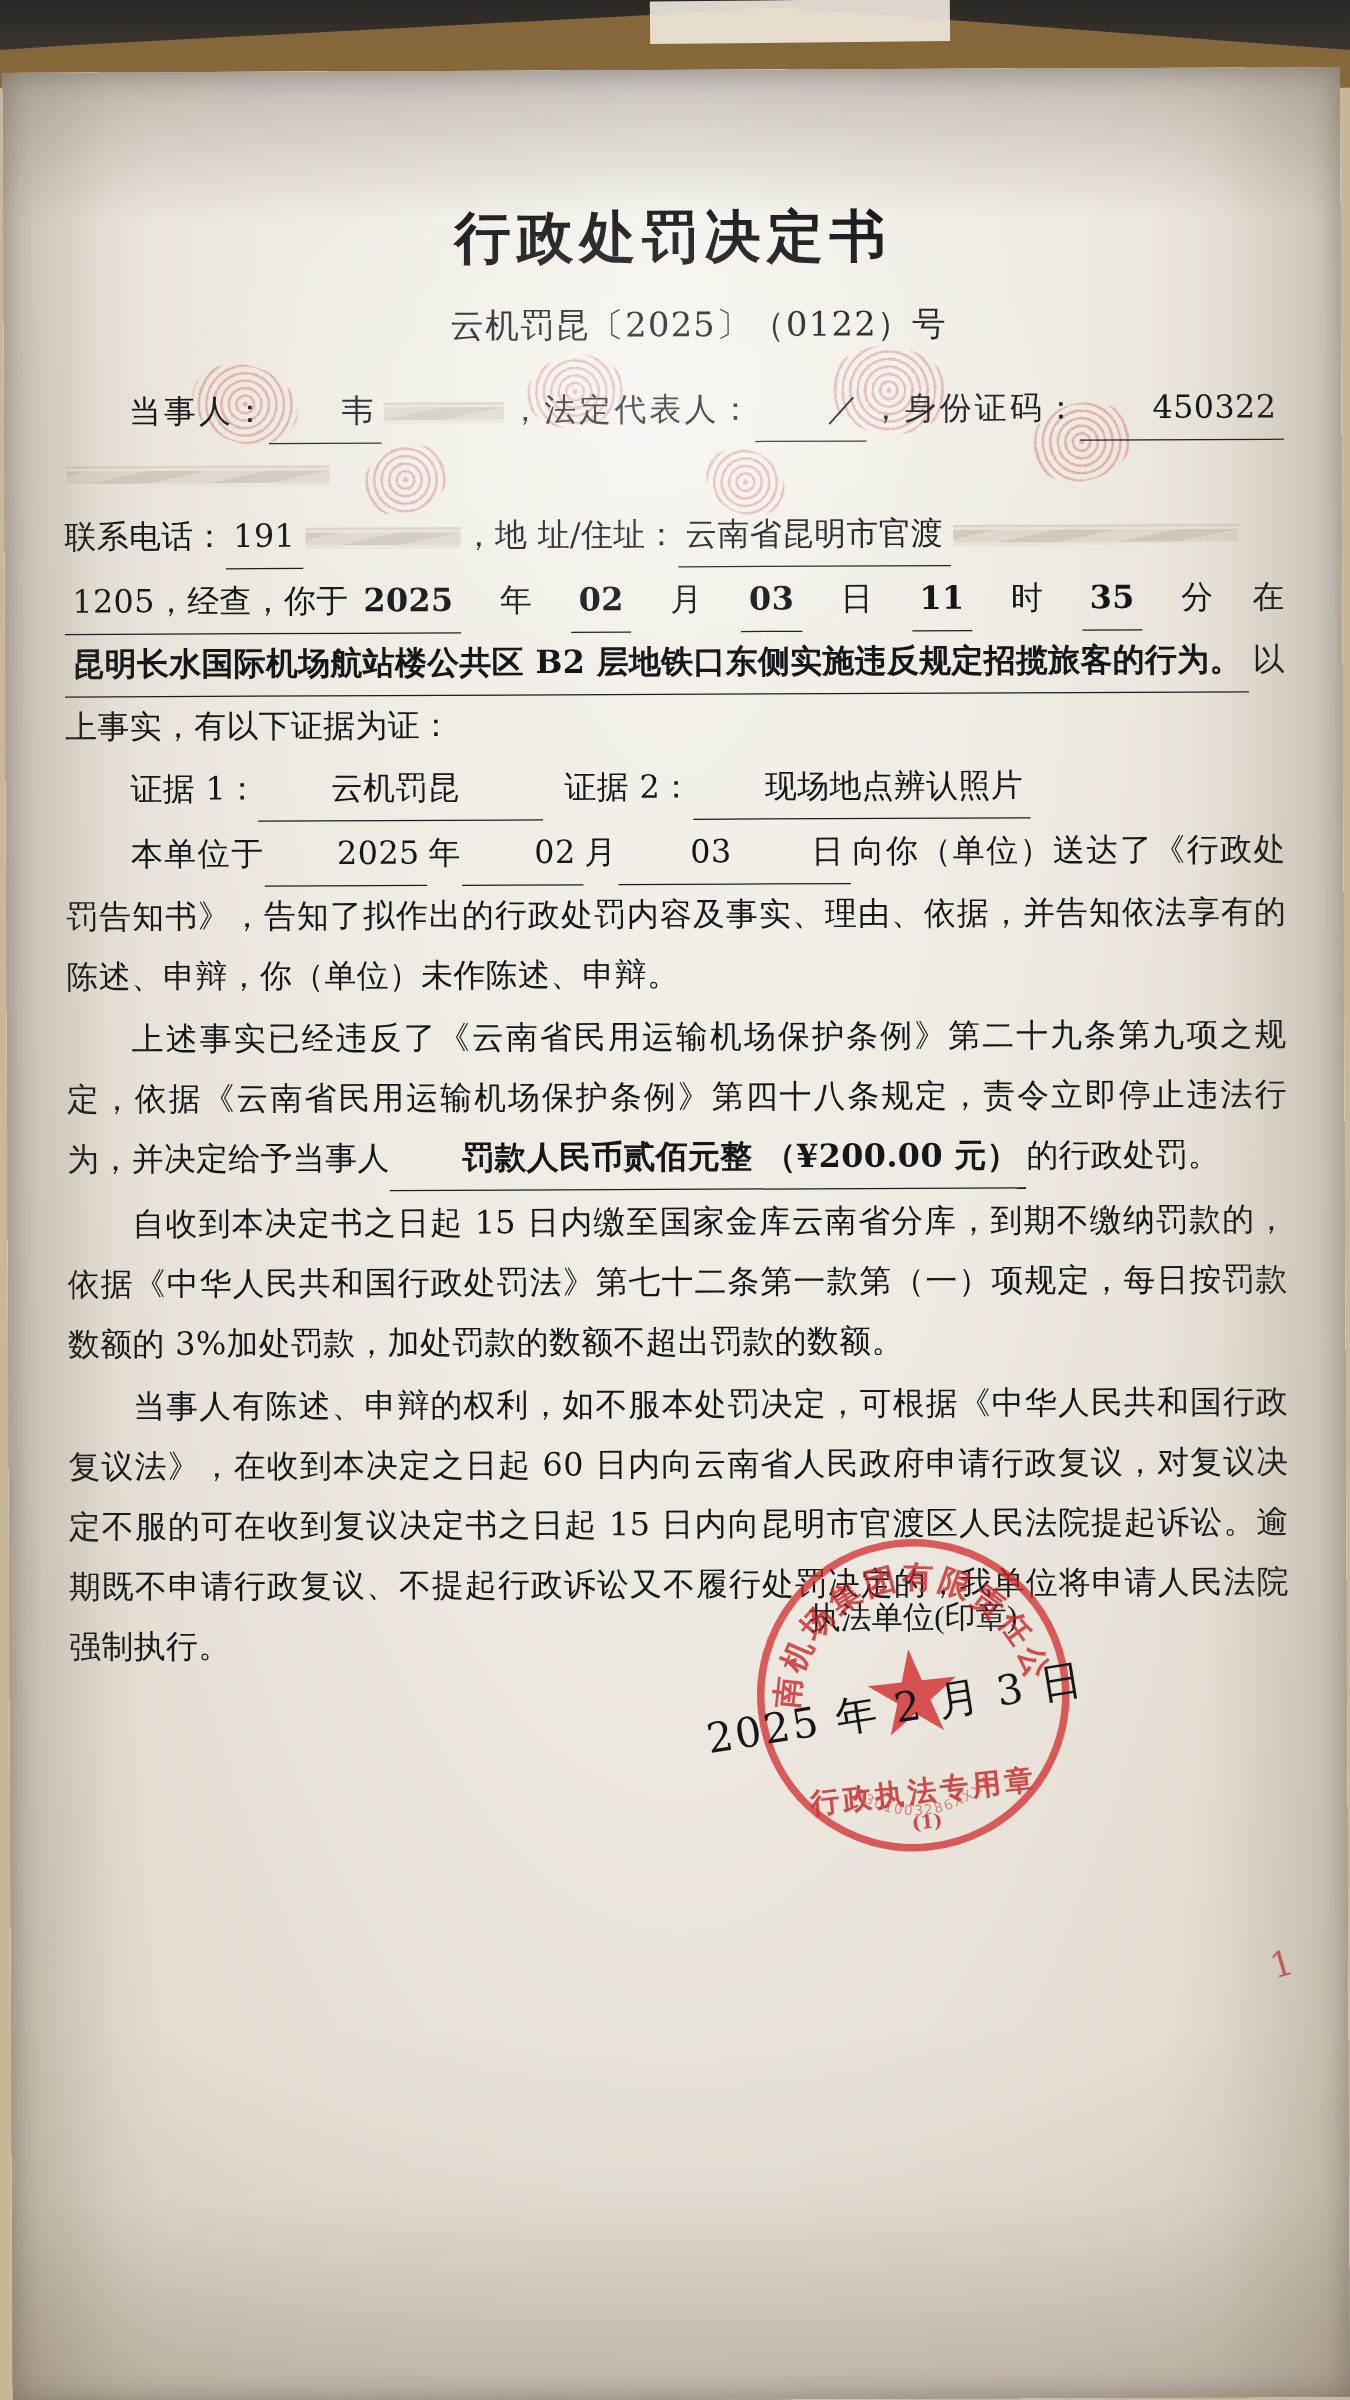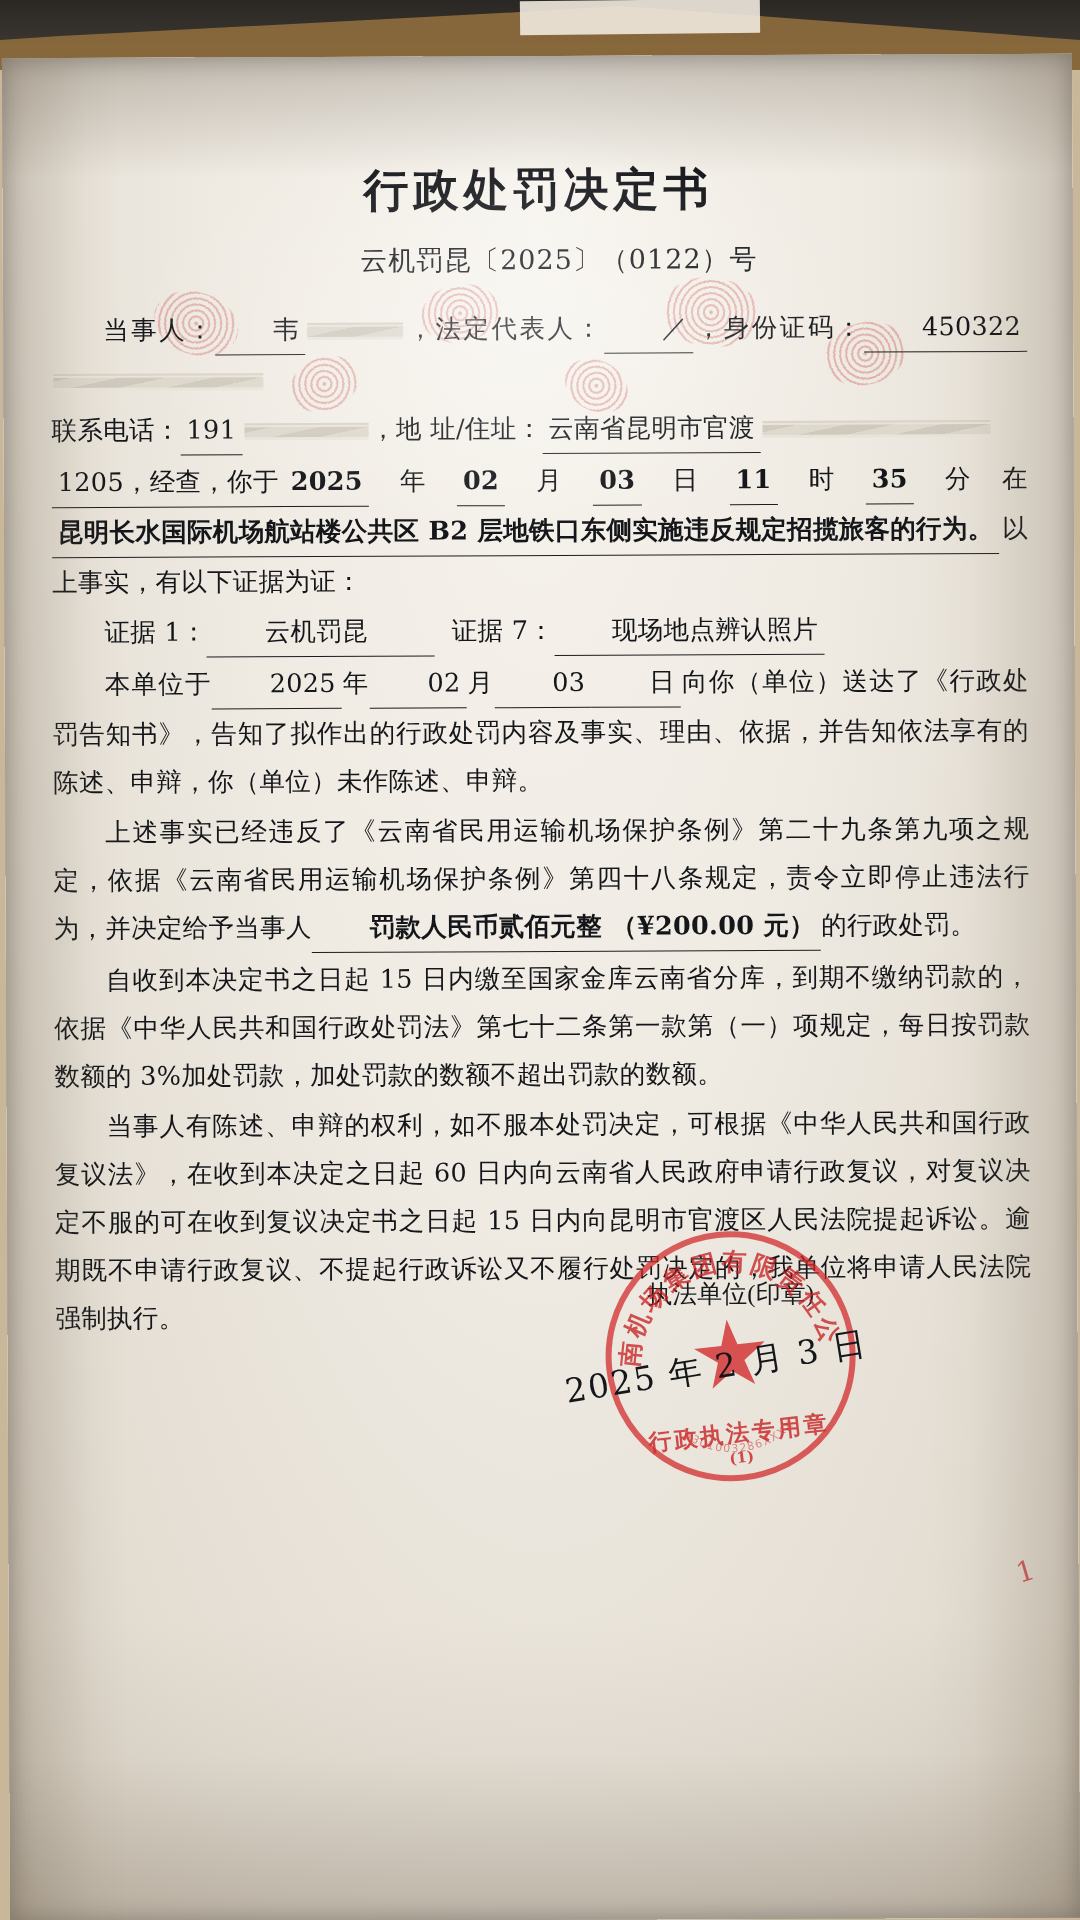--- a/index.html
+++ b/index.html
@@ -250,21 +250,21 @@
 
         <div class="para">
           <span>联系电话：</span><span class="ul">191</span><span class="redacted" style="width:124px;"></span><span>，地 址/住址：</span><span class="ul">云南省昆明市官渡</span><span class="redacted" style="width:228px;"></span>
         </div>
 
         <div class="para">
           <span class="ul ul-long" style="min-width:0;">1205，经查，你于</span><span class="ul bold">2025</span><span>年</span><span class="ul bold">02</span><span>月</span><span class="ul bold">03</span><span>日</span><span class="ul bold">11</span><span>时</span><span class="ul bold">35</span><span>分在</span><span class="ul bold">昆明长水国际机场航站楼公共区 B2 层地铁口东侧实施违反规定招揽旅客的行为。</span><span>以上事实，有以下证据为证：</span>
         </div>
 
         <div class="para indent">
-          <span>证据 1：</span><span class="ul" style="min-width:216px;">云机罚昆</span>&nbsp;&nbsp;<span>证据 7：</span><span class="ul" style="min-width:236px;">现场地点辨认照片</span>
+          <span>证据 1：</span><span class="ul" style="min-width:216px;">云机罚昆</span>&nbsp;&nbsp;<span>证据 2：</span><span class="ul" style="min-width:236px;">现场地点辨认照片</span>
         </div>
 
         <div class="para indent">
           <span>本单位于</span><span class="ul">2025</span><span>年</span><span class="ul">02</span><span>月</span><span class="ul">03</span><span class="ul" style="min-width:40px;">日</span><span>向你（单位）送达了《行政处罚告知书》，告知了拟作出的行政处罚内容及事实、理由、依据，并告知依法享有的陈述、申辩，你（单位）未作陈述、申辩。</span>
         </div>
 
         <div class="para indent">
           <span>上述事实已经违反了《云南省民用运输机场保护条例》第二十九条第九项之规定，依据《云南省民用运输机场保护条例》第四十八条规定，责令立即停止违法行为，并决定给予当事人</span><span class="ul bold">罚款人民币贰佰元整 （¥200.00 元）</span><span>的行政处罚。</span>
         </div>
 

